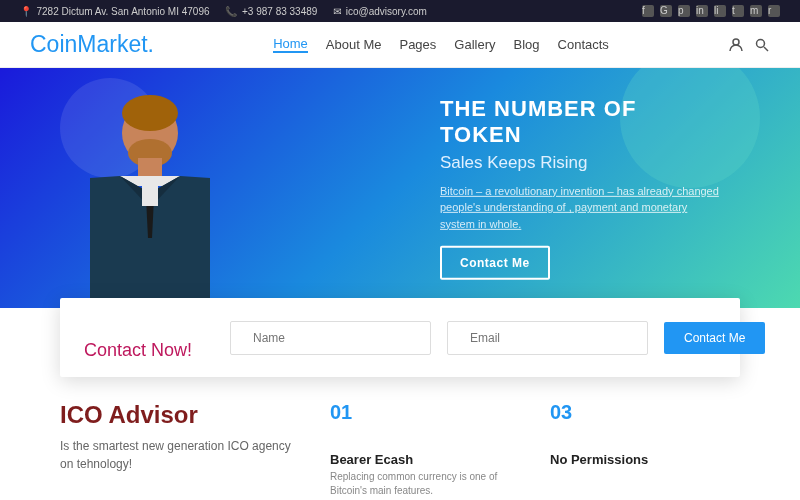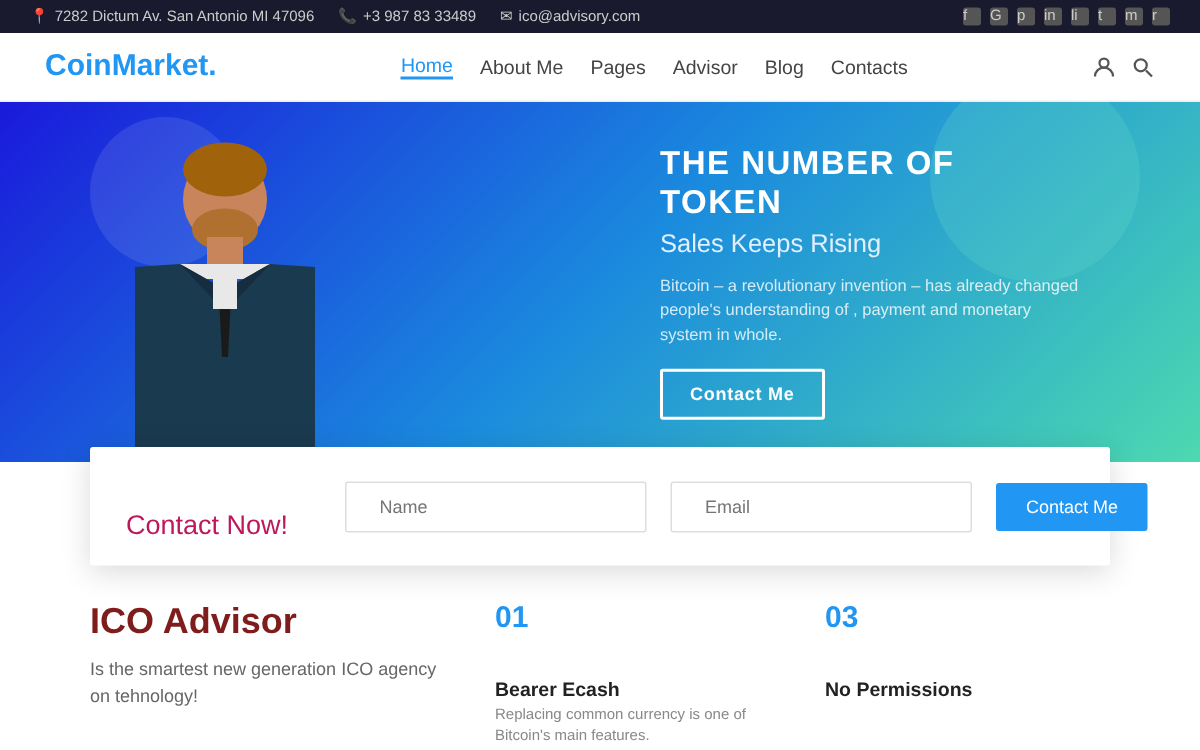--- a/index.html
+++ b/index.html
@@ -23,21 +23,21 @@
     
     .navbar {
       display: flex;
       align-items: center;
       justify-content: space-between;
       padding: 8px 30px;
       background: #fff;
       border-bottom: 1px solid #eee;
       height: 46px;
     }
-    .logo { font-size: 20px; font-weight: bold; color: #222; }
+    .logo { font-size: 23px; font-weight: normal; color: #222; }
     .logo span { color: #2196F3; }
     .nav-links { display: flex; gap: 18px; align-items: center; }
     .nav-links a { text-decoration: none; color: #444; font-size: 13px; }
     .nav-links a.active { color: #2196F3; border-bottom: 2px solid #2196F3; padding-bottom: 0; }
     .nav-icons { display: flex; gap: 10px; align-items: center; }
     .nav-icon { width: 16px; height: 16px; cursor: pointer; color: #555; }
 
     
     .hero {
       position: relative;
@@ -94,20 +94,21 @@
       font-size: 17px;
       font-weight: 400;
       margin-top: 4px;
       color: #e0f0ff;
     }
     .hero-desc {
       font-size: 11px;
       color: rgba(255,255,255,0.8);
       margin-top: 10px;
       line-height: 1.5;
+      text-decoration: underline;
     }
     .hero-btn {
       margin-top: 14px;
       padding: 8px 18px;
       background: transparent;
       border: 2px solid #fff;
       color: #fff;
       font-size: 12px;
       cursor: pointer;
       border-radius: 2px;
@@ -234,21 +235,21 @@
 </div>
 
 <nav class="navbar">
   <div class="logo">
     <span>CoinMarket</span><span style="color:#2196F3">.</span>
   </div>
   <div class="nav-links">
     <a href="#" class="active">Home</a>
     <a href="#">About Me</a>
     <a href="#">Pages</a>
-    <a href="#">Advisor</a>
+    <a href="#">Gallery</a>
     <a href="#">Blog</a>
     <a href="#">Contacts</a>
   </div>
   <div class="nav-icons">
     <span class="nav-icon">
       <svg viewBox="0 0 16 16" fill="none" stroke="#555" stroke-width="1.5">
         <circle cx="8" cy="5" r="3"></circle>
         <path d="M2 14c0-3.3 2.7-6 6-6s6 2.7 6 6"></path>
       </svg>
     </span>

